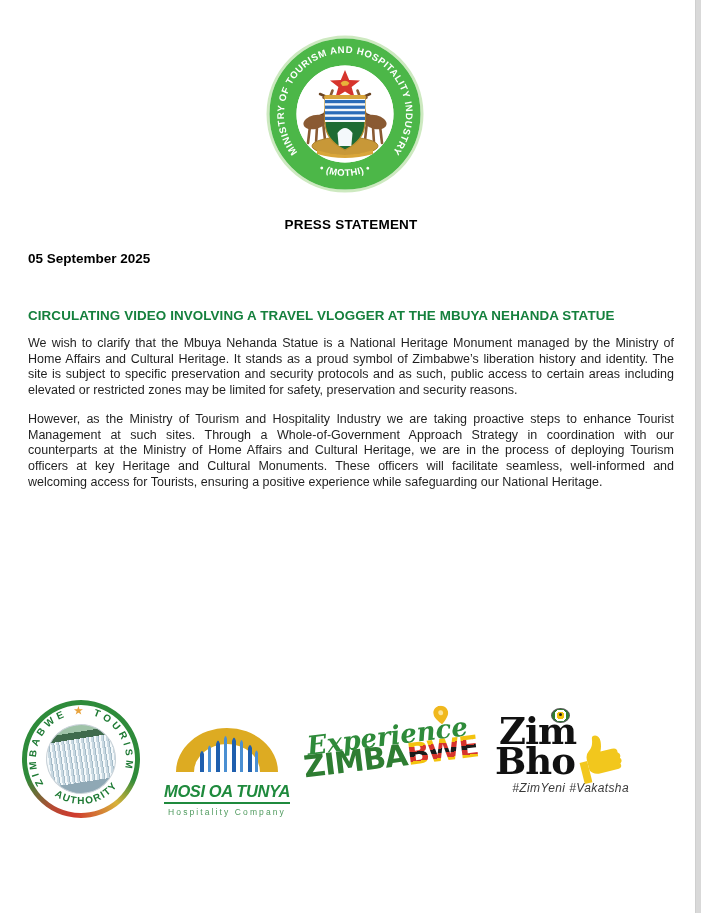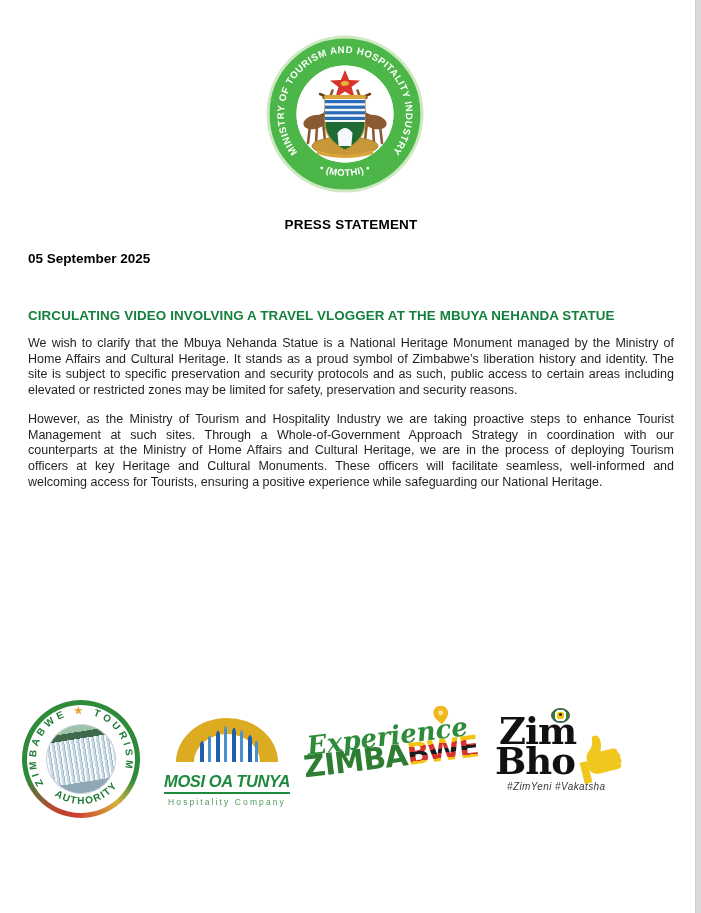--- a/index.html
+++ b/index.html
@@ -37,21 +37,21 @@
   .zta-photo { position:absolute; inset:24px; border-radius:50%; overflow:hidden;
     background-color:#dce8ee;
     background-image:
       linear-gradient(180deg, #9fc3a8 0 10%, #3f6b4c 10% 20%, rgba(0,0,0,0) 20%),
       linear-gradient(0deg, #8fa8b5 0 16%, rgba(0,0,0,0) 16%),
       repeating-linear-gradient(90deg, #f4f9fb 0 2px, #c9d9e2 2px 4px, #a4bbc8 4px 5px);
     border:1px solid #c9d2d8;
   }
   .zta-textlayer { position:absolute; inset:0; }
   
-  .mosi { position:absolute; left:162px; top:12px; width:130px; height:105px; text-align:center; }
+  .mosi { position:absolute; left:162px; top:22px; width:130px; height:105px; text-align:center; }
   .mosi-name {
     font-family:"Liberation Sans", sans-serif; font-weight:bold; font-style:italic;
     color:#1f8a3d; font-size:16.5px; letter-spacing:-0.4px; margin-top:2px; white-space:nowrap;
   }
   .mosi-rule { height:1.5px; background:#1f8a3d; margin:1px 2px 3px 2px; }
   .mosi-sub { font-size:8.5px; letter-spacing:2.1px; color:#4f9a5e; white-space:nowrap; }
   
   .expz { position:absolute; left:302px; top:34px; width:176px; transform:rotate(-7deg); }
   .expz-script {
     font-family:"DejaVu Serif", serif; font-style:italic; font-weight:bold;
@@ -73,22 +73,22 @@
     font-family:"DejaVu Serif", serif; font-weight:bold; color:#111;
     font-size:37px; line-height:30px; letter-spacing:-1px;
   }
   .zimbho-line2 { margin-left:-4px; }
   .zimbho-bird { position:absolute; left:52px; top:-8px; width:17px; height:13px;
     border-radius:50%; background:radial-gradient(circle at 50% 50%, #f3c30f 0 35%, #ffffff 36% 55%, #2e7d32 56% 100%);
     border:1px solid #555; }
   .zimbho-bird-dot { position:absolute; left:7px; top:4px; width:3px; height:3px; border-radius:50%; background:#222; }
   .zimbho-thumb { position:absolute; right:4px; top:18px; transform:rotate(-14deg); }
   .zimbho-tags {
-    font-size:10px; font-style:italic; color:#3a3a3a; margin-top:5px; margin-left:8px;
-    letter-spacing:.4px; white-space:nowrap;
+    font-size:12px; font-style:italic; color:#3a3a3a; margin-top:5px; margin-left:8px;
+    letter-spacing:.4px; white-space:nowrap;text-align:right;
   }
 </style>
 </head>
 <body>
 
 <div class="page">
 
   <div class="mothi-logo">
     <svg viewBox="0 0 160 160" width="160" height="160">
       <circle cx="80" cy="80" r="77" fill="none" stroke="#cde9c0" stroke-width="3"></circle>

